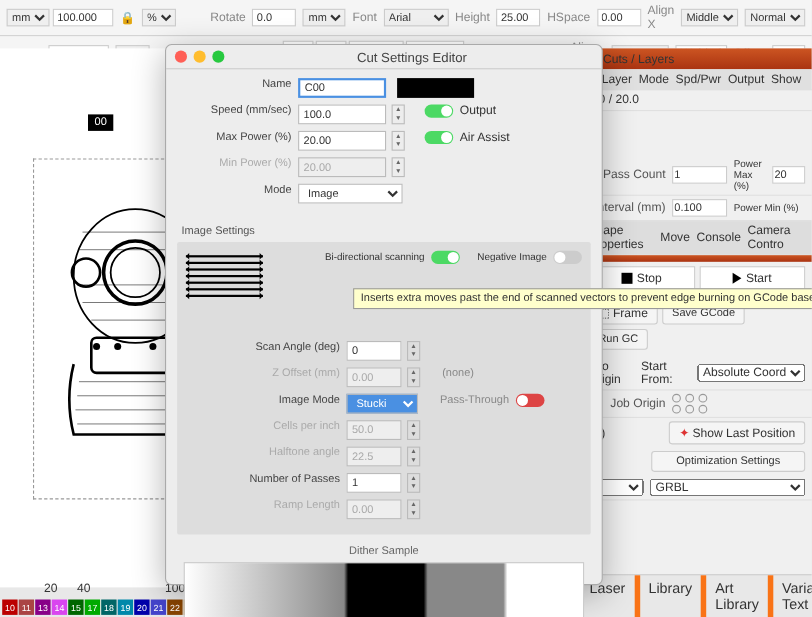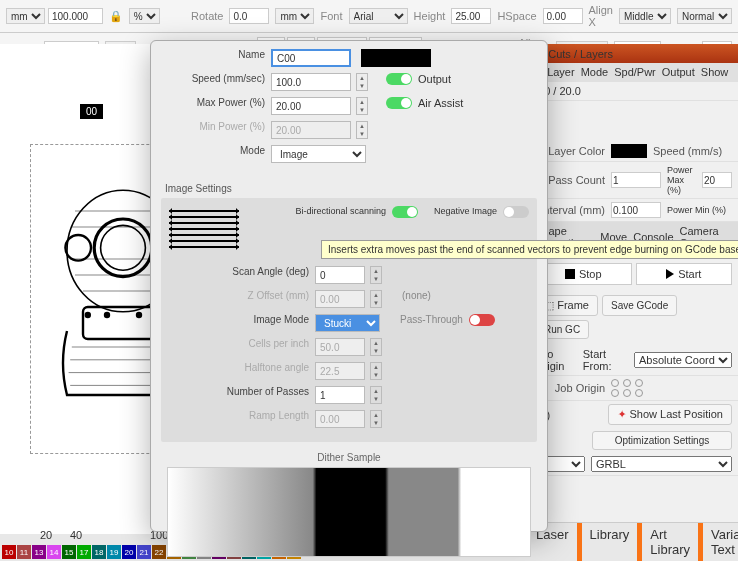--- a/index.html
+++ b/index.html
@@ -165,25 +165,20 @@
       <span>Spd/Pwr</span>
       <span>Output</span>
       <span>Show</span>
  </div>
  <div class="rp-row">
   <span>0.0 / 20.0</span>
   <span class="tog" style="margin-left:auto"></span>
  </div>
  <div style="height:40px"></div>
  <div class="rp-row">
-  <span class="lab">Layer Color</span>
-      <span class="swatch"></span>
-  <span class="lab" style="flex:0 0 auto">Speed (mm/s)</span>
- </div>
- <div class="rp-row">
   <span class="lab">Pass Count</span>
       <input value="1" style="">
   <span style="font-size:9px">Power Max (%)</span>
       <input style="width: 30px;" value="20">
  </div>
  <div class="rp-row">
   <span class="lab">Interval (mm)</span>
       <input value="0.100" style="">
   <span style="font-size:9px">Power Min (%)</span>
  </div>
@@ -269,20 +264,26 @@
     <span style="background: rgb(136, 136, 136);">25</span>
     <span style="background: rgb(102, 0, 102);">26</span>
     <span style="background: rgb(136, 68, 68);">27</span>
     <span style="background: rgb(0, 102, 102);">28</span>
     <span style="background: rgb(0, 170, 170);">29</span>
     <span style="background: rgb(204, 102, 0);">T1</span>
     <span style="background: rgb(204, 136, 0);">T2</span>
   </div>
 
 <div class="modal">
+ <div class="titlebar">
+  <span class="tl r"></span>
+  <span class="tl y"></span>
+  <span class="tl g"></span>
+  <span class="ttitle">Cut Settings Editor</span>
+ </div>
  <div class="mform">
   <div class="mrow">
    <span class="ml">Name</span>
    <input class="name-in" value="C00" style="">
    <span class="color-prev"></span>
   </div>
   <div class="mrow">
    <span class="ml">Speed (mm/sec)</span>
    <input value="100.0" style="">
         <span class="spin">
@@ -332,21 +333,21 @@
     <div class="mrow" style="justify-content:flex-end">
      <span style="font-size:9px">Bi-directional scanning</span>
             <span class="tog"></span>
      <span style="font-size:9px;margin-left:10px">Negative Image</span>
             <span class="tog off"></span>
     </div>
    </div>
   </div>
   <div class="tooltip" style="left:160px;top:42px">Inserts extra moves past the end of scanned vectors to prevent edge burning on GCode based motion controllers</div>
 
-  <div style="">
+  <div style="margin-top:22px">
    <div class="mrow">
           <span class="ml" style="flex:0 0 140px">Scan Angle (deg)</span>
           <input style="width: 50px;" value="0">
           <span class="spin">
             <span>▲</span>
             <span>▼</span>
           </span>
         </div>
    <div class="mrow">
           <span class="ml" style="flex:0 0 140px;color:#aaa">Z Offset (mm)</span>

